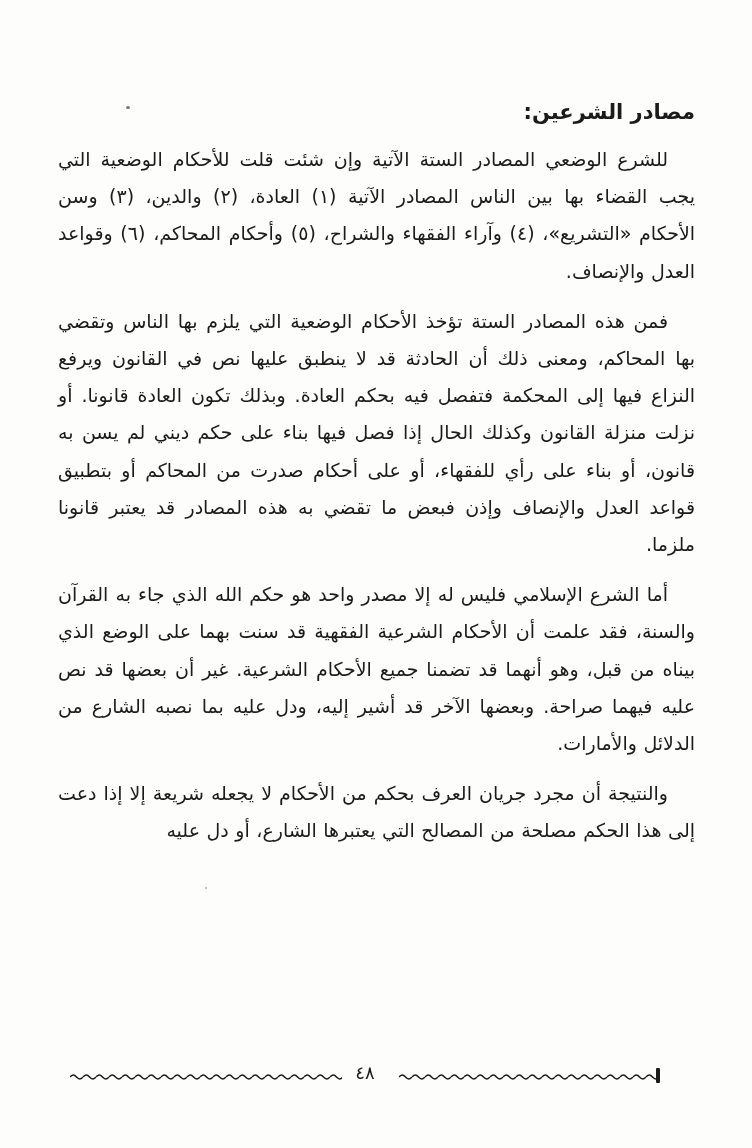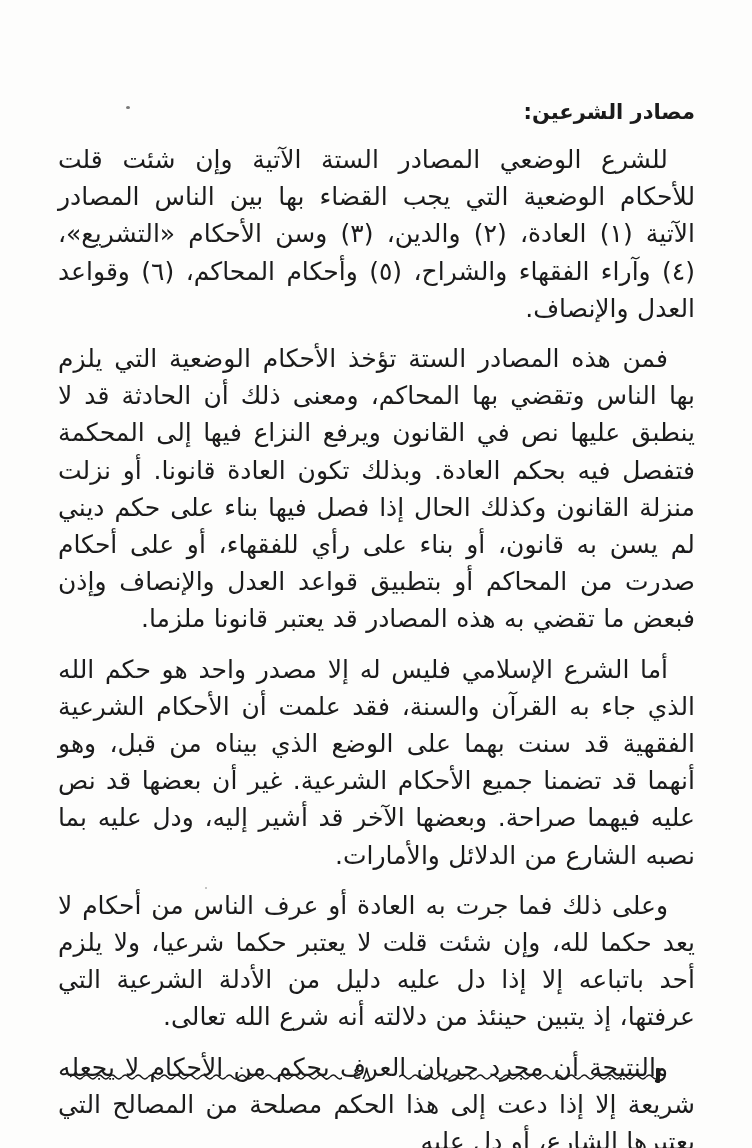--- a/index.html
+++ b/index.html
@@ -18,38 +18,39 @@
     position:absolute;
     top:100px; right:57px; left:58px;
   }
   .title {
     font-size:21px;
     font-weight:bold;
     margin:0 0 17px 0;
     letter-spacing:0.3px;
   }
   .body-text p {
-    font-size:25px;
+    font-size:19px;
     line-height:37.2px;
     text-align:justify;
     text-indent:27px;
     margin:0 0 13px 0;
     word-spacing:0.5px;
   }
   .footer {
     position:absolute;
     top:1059px; left:0; right:0; height:32px;
     direction:ltr;
   }
   .wave { position:absolute; top:13px; height:10px; display:block; }
   .wave-left  { left:70px;  width:272px; }
   .wave-right { left:399px; width:257px; }
   .page-number {
     position:absolute;
-    left:352px; top:3px; width:42px;
+    left:344px; top:3px; width:42px;
+    text-align:center;
     font-size:18px;
     line-height:22px;
   }
   .end-bar {
     position:absolute;
     left:656px; top:9px;
     width:4px; height:15px;
     background:var(--ink);
     border-radius:1px;
   }
@@ -65,21 +66,20 @@
   <span class="speck speck-1"></span>
   <span class="speck speck-2"></span>
 
   <div class="content">
     <h1 class="title">مصادر الشرعين:</h1>
 
     <div class="body-text">
       <p>للشرع الوضعي المصادر الستة الآتية وإن شئت قلت للأحكام الوضعية التي يجب القضاء بها بين الناس المصادر الآتية (١) العادة، (٢) والدين، (٣) وسن الأحكام «التشريع»، (٤) وآراء الفقهاء والشراح، (٥) وأحكام المحاكم، (٦) وقواعد العدل والإنصاف.</p>
       <p>فمن هذه المصادر الستة تؤخذ الأحكام الوضعية التي يلزم بها الناس وتقضي بها المحاكم، ومعنى ذلك أن الحادثة قد لا ينطبق عليها نص في القانون ويرفع النزاع فيها إلى المحكمة فتفصل فيه بحكم العادة. وبذلك تكون العادة قانونا. أو نزلت منزلة القانون وكذلك الحال إذا فصل فيها بناء على حكم ديني لم يسن به قانون، أو بناء على رأي للفقهاء، أو على أحكام صدرت من المحاكم أو بتطبيق قواعد العدل والإنصاف وإذن فبعض ما تقضي به هذه المصادر قد يعتبر قانونا ملزما.</p>
       <p>أما الشرع الإسلامي فليس له إلا مصدر واحد هو حكم الله الذي جاء به القرآن والسنة، فقد علمت أن الأحكام الشرعية الفقهية قد سنت بهما على الوضع الذي بيناه من قبل، وهو أنهما قد تضمنا جميع الأحكام الشرعية. غير أن بعضها قد نص عليه فيهما صراحة. وبعضها الآخر قد أشير إليه، ودل عليه بما نصبه الشارع من الدلائل والأمارات.</p>
-      <p>وعلى ذلك فما جرت به العادة أو عرف الناس من أحكام لا يعد حكما لله، وإن شئت قلت لا يعتبر حكما شرعيا، ولا يلزم أحد باتباعه إلا إذا دل عليه دليل من الأدلة الشرعية التي عرفتها، إذ يتبين حينئذ من دلالته أنه شرع الله تعالى.</p>
       <p>والنتيجة أن مجرد جريان العرف بحكم من الأحكام لا يجعله شريعة إلا إذا دعت إلى هذا الحكم مصلحة من المصالح التي يعتبرها الشارع، أو دل عليه</p>
     </div>
   </div>
 
   <div class="footer">
     <svg class="wave wave-left" viewBox="0 0 272 10" preserveAspectRatio="none" xmlns="http://www.w3.org/2000/svg">
       <defs>
         <pattern id="w1" width="13" height="10" patternUnits="userSpaceOnUse">
           <path d="M0 5 Q3.25 1.2 6.5 5 Q9.75 8.8 13 5" fill="none" stroke="currentColor" stroke-width="1.5"></path>
         </pattern>

